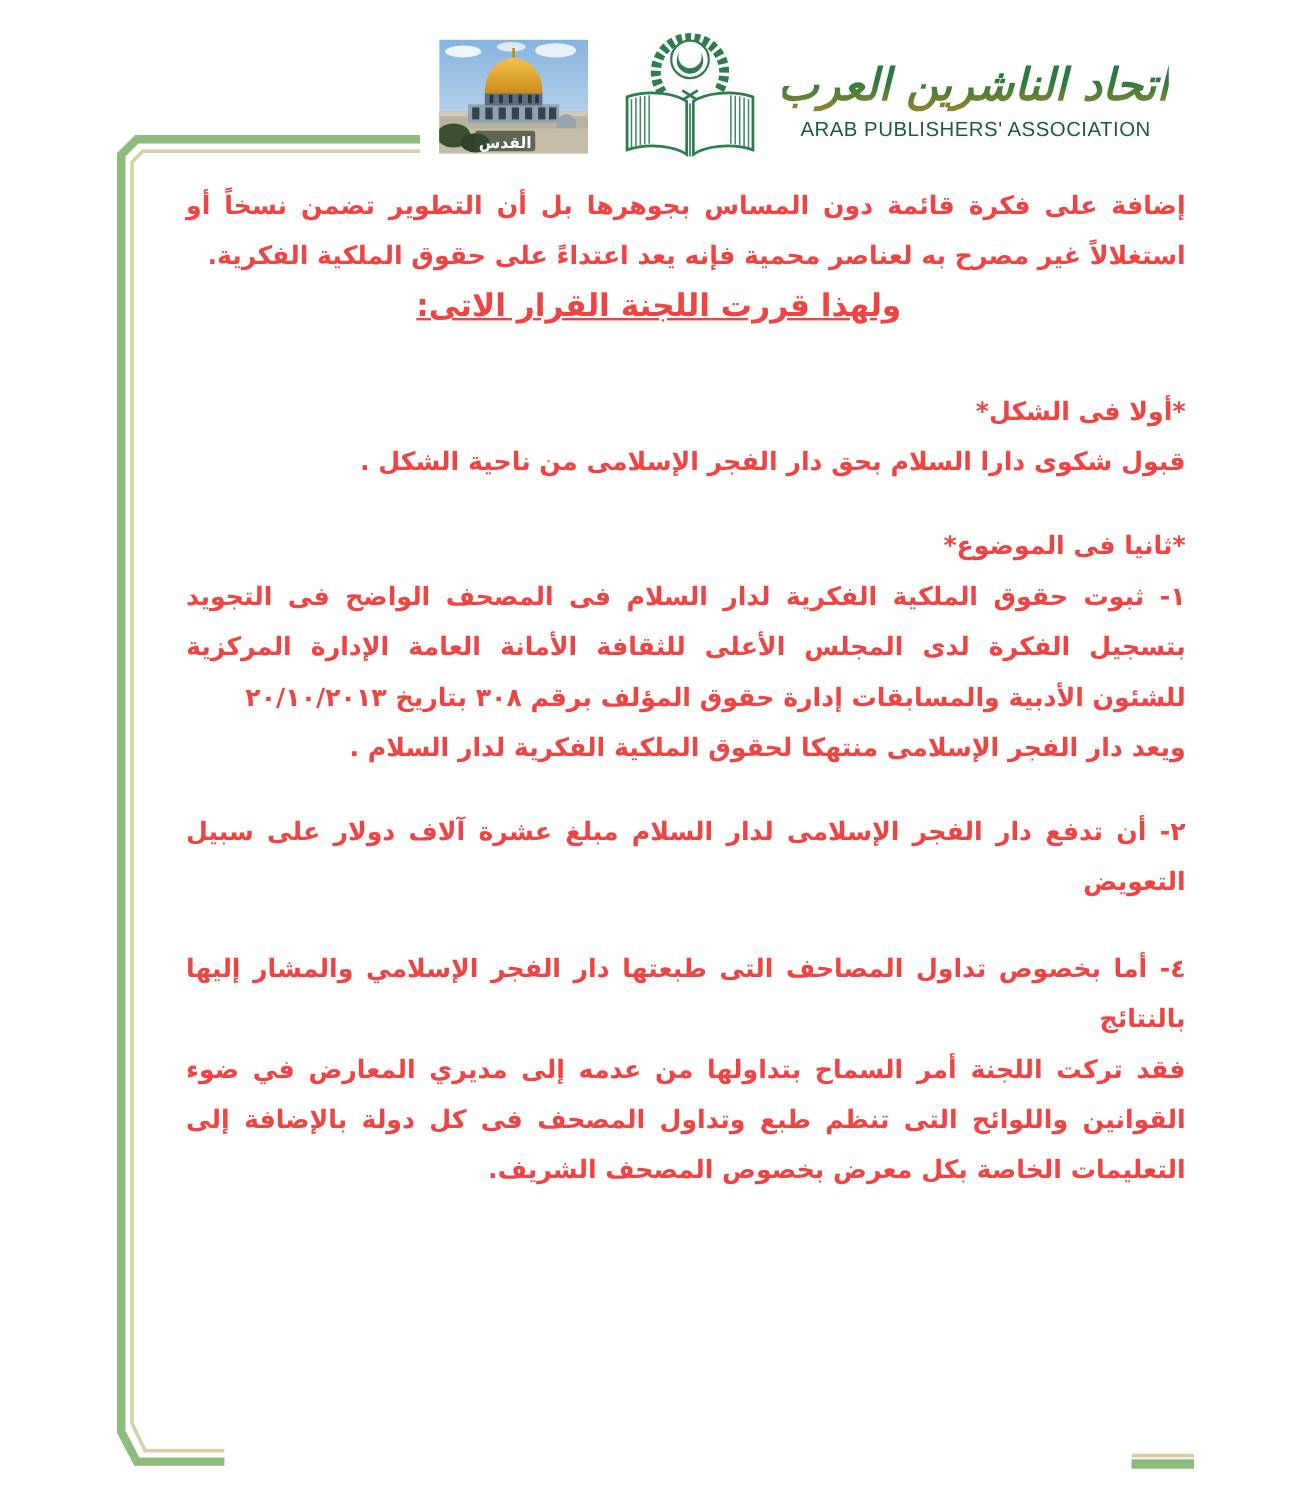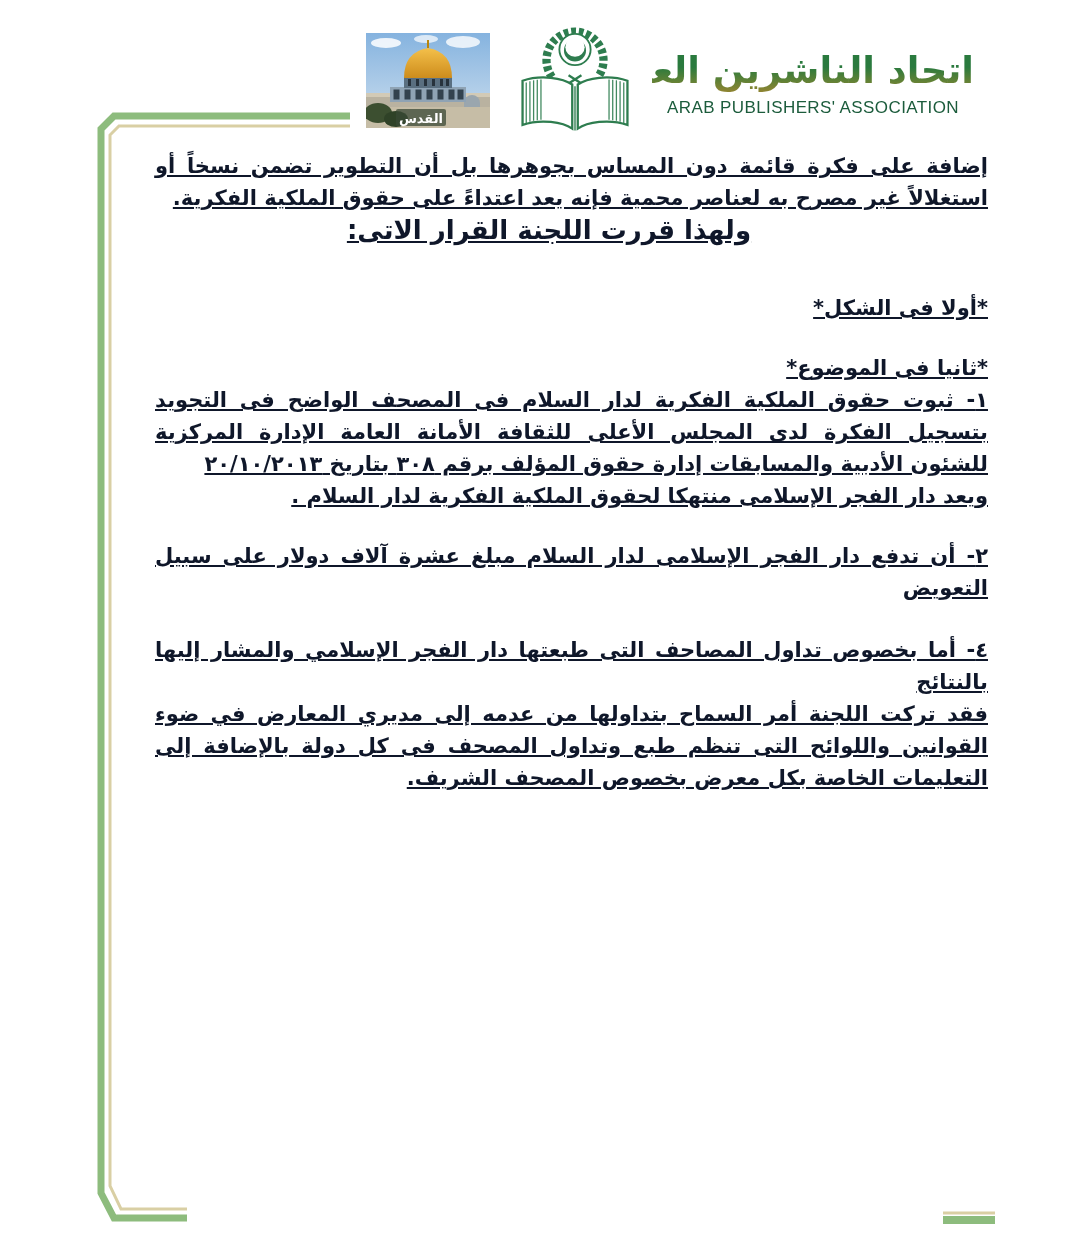--- a/index.html
+++ b/index.html
@@ -9,27 +9,27 @@
   .frame-svg{position:absolute;left:0;top:0;width:1080px;height:1241px;}
 
   
   .header{position:absolute;left:350px;top:18px;width:730px;height:124px;background:#ffffff;
           display:flex;align-items:flex-start;}
   .photo-wrap{width:124px;height:118px;margin:15px 0 16px 16px;flex:0 0 auto;}
   .logo-wrap{width:138px;height:116px;margin:2px 0 0 16px;flex:0 0 auto;}
   .orgcol{width:322px;margin:32px 0 0 8px;flex:0 0 auto;}
   .org-ar{direction:rtl;white-space:nowrap;text-align:center;font-weight:bold;font-size:37px;line-height:1.15;
           background:linear-gradient(180deg,#2a7a3e 40%,#5d8136 70%,#8c8432 95%);
-          -webkit-background-clip:text;background-clip:text;color:transparent;}
+          -webkit-background-clip:text;background-clip:text;color:transparent;font-style:italic;}
   .org-en{font-family:"Liberation Sans","DejaVu Sans",sans-serif;font-weight:normal;font-size:17px;
           letter-spacing:.4px;color:#1c5c3c;text-align:center;margin-top:5px;white-space:nowrap;}
 
   
   .doc{position:absolute;left:155px;right:92px;top:150px;direction:rtl;text-align:justify;
-       color:#0f172a;font-weight:bold;font-size:21px;line-height:32px;text-decoration:underline;}
+       color:#ef4444;font-weight:bold;font-size:21px;line-height:42px;}
   .doc p{margin:0;}
   .intro{margin-bottom:56px;}
   .heading{font-size:26px;font-weight:bold;text-align:center;text-decoration:underline;
            margin:0 45px 46px 0;}
   .sec-title{text-align:right;}
   .block-s1{margin-bottom:28px;}
   .block-s2{margin-bottom:28px;}
   .block-i2{margin-bottom:30px;}
   .block-i3{margin-bottom:28px;}
   .jlast{text-align:justify;text-align-last:justify;}
@@ -131,20 +131,21 @@
   </div>
 
   <div class="doc">
 
     <p class="intro">إضافة على فكرة قائمة دون المساس بجوهرها بل أن التطوير  تضمن نسخاً أو استغلالاً غير مصرح به لعناصر محمية  فإنه يعد اعتداءً على حقوق الملكية الفكرية.</p>
 
     <div class="heading">ولهذا قررت اللجنة القرار الاتى:</div>
 
     <div class="block-s1">
       <div class="sec-title">*أولا فى الشكل*</div>
+      <p>قبول شكوى دارا السلام بحق دار الفجر الإسلامى من ناحية الشكل .</p>
     </div>
 
     <div class="block-s2">
       <div class="sec-title">*ثانيا فى الموضوع*</div>
       <p>١- ثبوت حقوق الملكية الفكرية لدار  السلام فى المصحف الواضح فى التجويد بتسجيل الفكرة لدى المجلس الأعلى للثقافة الأمانة العامة الإدارة المركزية للشئون الأدبية والمسابقات إدارة حقوق المؤلف برقم ٣٠٨ بتاريخ ٢٠/١٠/٢٠١٣</p>
       <p>ويعد دار الفجر الإسلامى منتهكا لحقوق الملكية الفكرية لدار السلام .</p>
     </div>
 
     <div class="block-i2">
       <p>٢- أن تدفع دار الفجر الإسلامى لدار السلام مبلغ عشرة آلاف دولار على سبيل التعويض</p>

